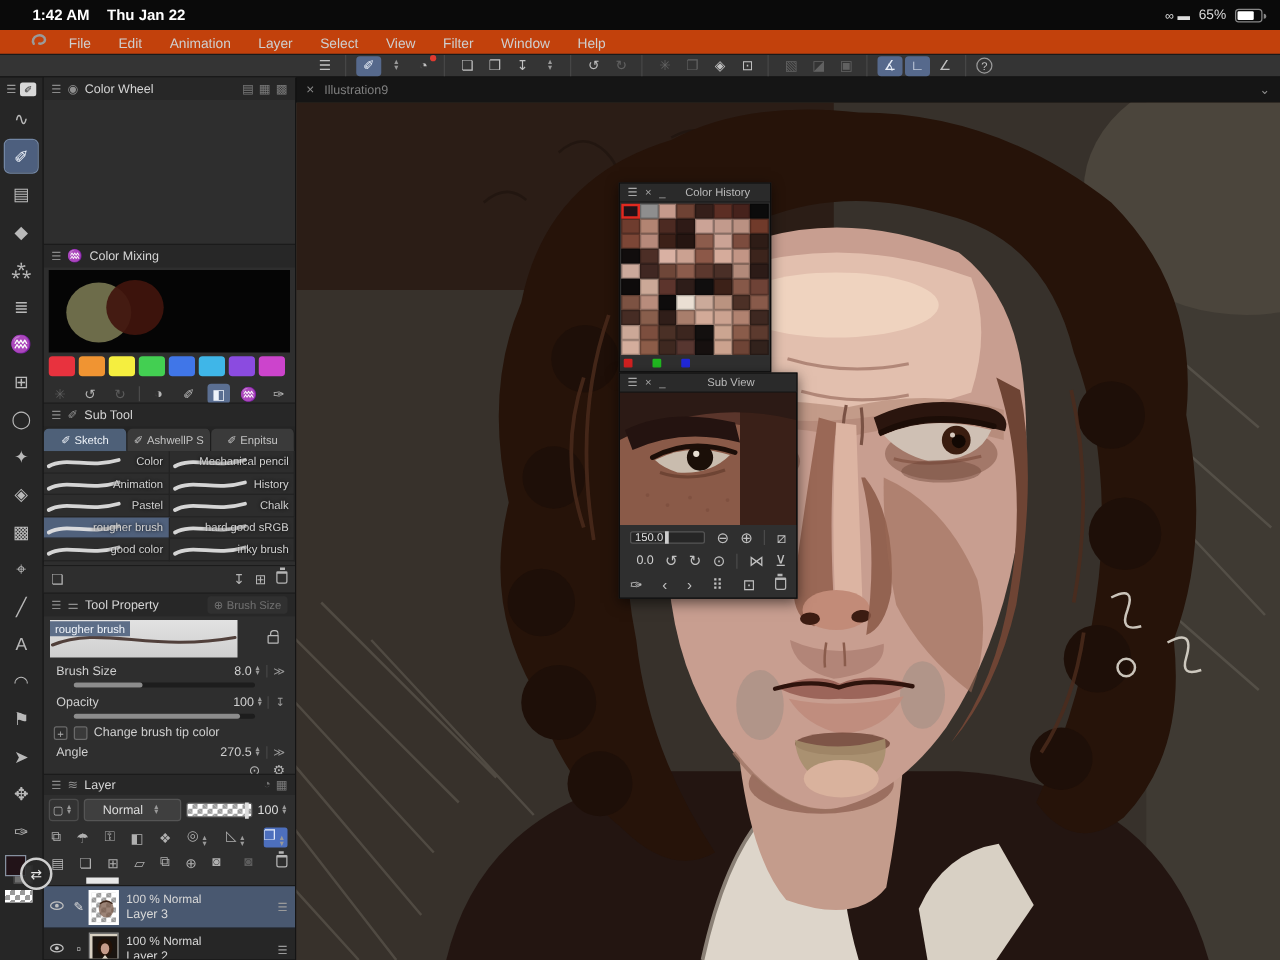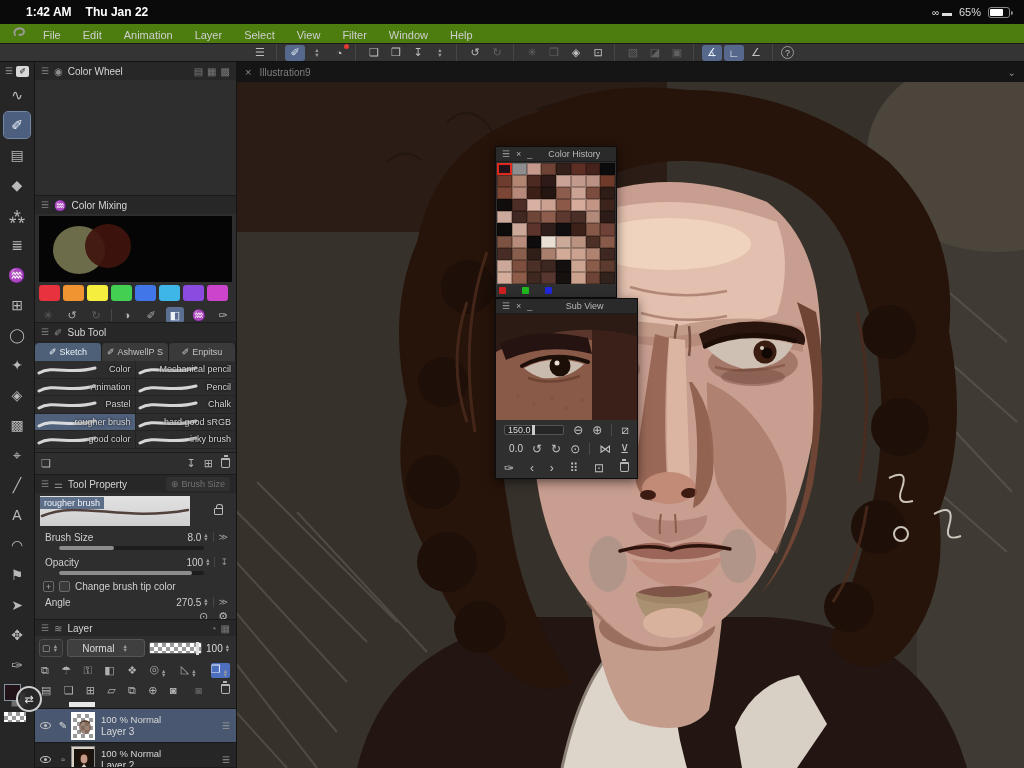--- a/index.html
+++ b/index.html
@@ -4,21 +4,21 @@
 <style>
   *{margin:0;padding:0;box-sizing:border-box;font-family:"Liberation Sans",sans-serif;-webkit-user-select:none}
   html,body{width:1024px;height:768px;background:#000;overflow:hidden}
   
   #status-bar{height:24px;background:#0a0a0a;display:flex;align-items:center;justify-content:space-between;padding:0 14px 0 26px;color:#fff;font-size:12px}
   #status-left{display:flex;gap:14px;font-weight:bold}
   #status-right{display:flex;align-items:center;gap:7px;color:#ddd}
   .batt{width:22px;height:11px;border:1px solid #888;border-radius:3px;position:relative;display:inline-block}
   .batt i{position:absolute;left:1px;top:1px;bottom:1px;width:65%;background:#fff;border-radius:1px}
   .batt:after{content:"";position:absolute;right:-4px;top:3px;width:2px;height:4px;background:#888;border-radius:0 2px 2px 0}
-  #menu-bar{height:20px;background:#4d7c0f;display:flex;align-items:center;gap:0;padding-left:6px;border-bottom:1px solid #1a1a1a}
+  #menu-bar{height:20px;background:#c2410c;display:flex;align-items:center;gap:0;padding-left:18px;border-bottom:1px solid #1a1a1a}
   #menu-bar .logo{width:26px;color:#9a9a9a;font-size:13px;text-align:center}
   #menu-bar .mi{color:#cfcfcf;font-size:11px;padding:0 11px;cursor:default}
   #toolbar{height:18px;background:#343434;display:flex;align-items:center;padding-left:244px;gap:2px;border-bottom:1px solid #101010}
   #toolbar .grp{display:flex;align-items:center;gap:2px;padding:0 6px;border-right:1px solid #464646;height:100%}
   #toolbar .grp:last-child{border-right:none}
   .tbtn{min-width:20px;height:16px;display:flex;align-items:center;justify-content:center;color:#c0c0c0;font-size:11px;border-radius:3px;position:relative}
   .tbtn.sel{background:#56698c;color:#e8eef8}
   .tbtn.dim{opacity:.32}
   .tbtn .badge{position:absolute;top:-1px;right:0;width:5px;height:5px;border-radius:50%;background:#e03a30}
   .tbtn.q{border:1px solid #9a9a9a;border-radius:50%;width:13px;height:13px;min-width:13px;font-size:9px}
@@ -443,21 +443,21 @@
           <div class="brush">
             <svg width="60" height="14" viewBox="0 0 60 14">
               <path d="M2 10 C 16 2, 34 12, 58 5" fill="none" stroke="#e8e8e8" stroke-width="3" stroke-linecap="round" opacity=".9"></path>
             </svg>
             <span>Animation</span>
           </div>
           <div class="brush">
             <svg width="60" height="14" viewBox="0 0 60 14">
               <path d="M2 10 C 16 2, 34 12, 58 5" fill="none" stroke="#e8e8e8" stroke-width="3" stroke-linecap="round" opacity=".9"></path>
             </svg>
-            <span>Pencil</span>
+            <span>History</span>
           </div>
           <div class="brush">
             <svg width="60" height="14" viewBox="0 0 60 14">
               <path d="M2 10 C 16 2, 34 12, 58 5" fill="none" stroke="#e8e8e8" stroke-width="3" stroke-linecap="round" opacity=".9"></path>
             </svg>
             <span>Pastel</span>
           </div>
           <div class="brush">
             <svg width="60" height="14" viewBox="0 0 60 14">
               <path d="M2 10 C 16 2, 34 12, 58 5" fill="none" stroke="#e8e8e8" stroke-width="3" stroke-linecap="round" opacity=".9"></path>

